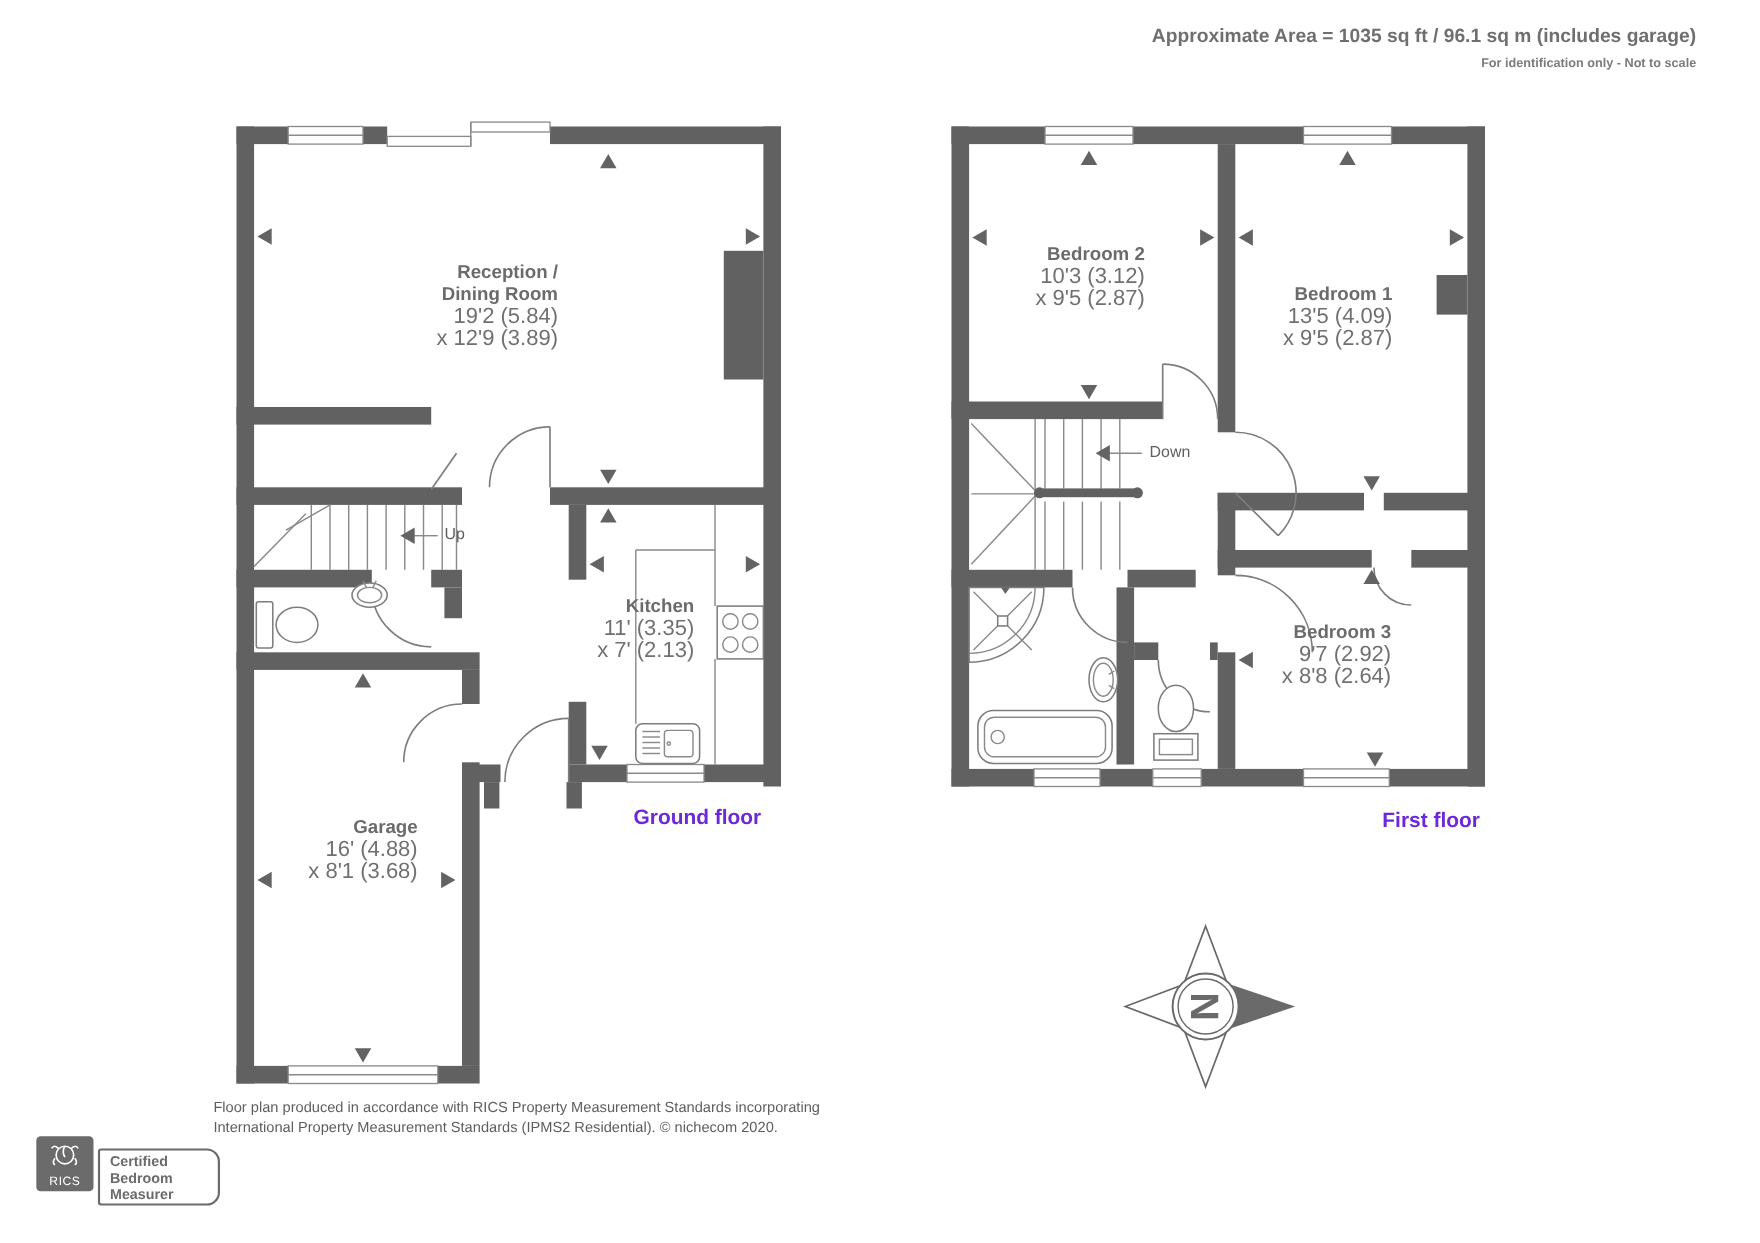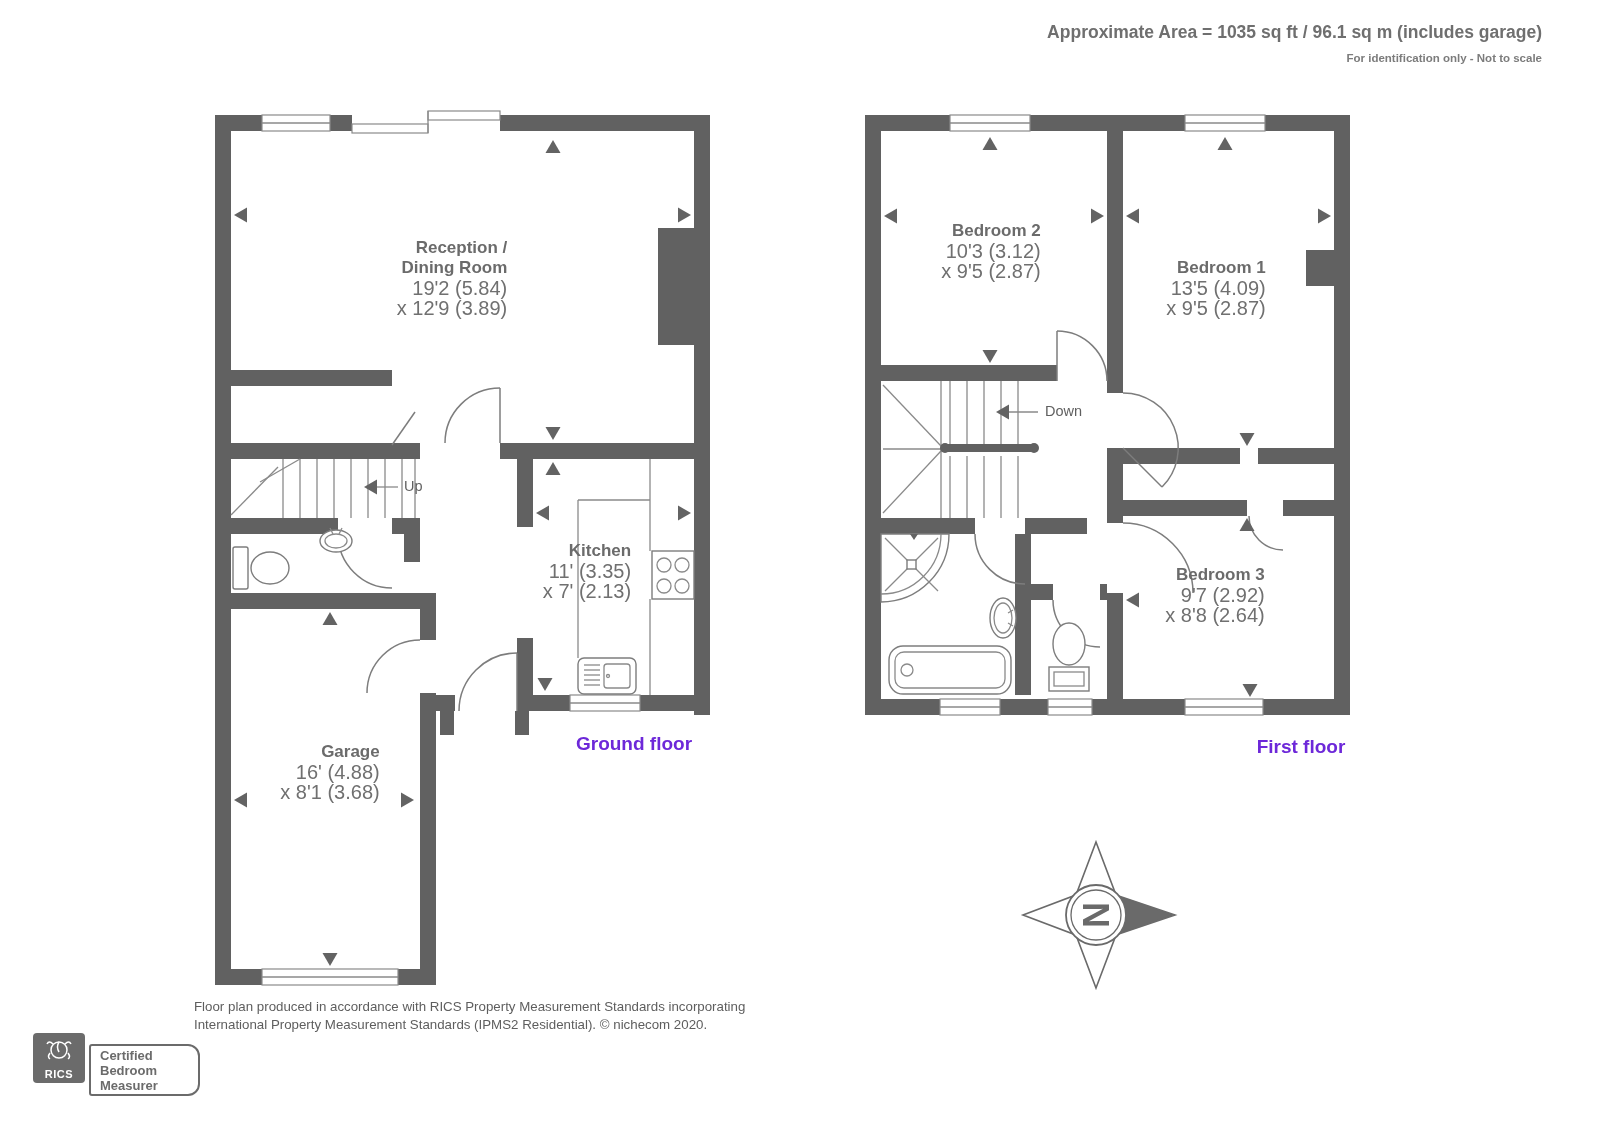--- a/index.html
+++ b/index.html
@@ -14,21 +14,21 @@
   .tri{fill:#636363;stroke:none;}
   .hdr1{position:absolute;right:58px;top:22px;font-weight:bold;font-size:17.5px;color:#6f6f6f;}
   .hdr2{position:absolute;right:58px;top:52px;font-weight:bold;font-size:11.5px;color:#7c7c7c;}
   .room-label{position:absolute;transform:translateX(-50%);text-align:right;}
   .room-label .rn{display:block;font-weight:bold;font-size:17px;line-height:20px;color:#6b6b6b;}
   .room-label .rd{display:block;font-size:20px;line-height:20px;color:#707070;}
   .floor-caption{position:absolute;transform:translateX(-50%);font-weight:bold;font-size:19px;color:#6d28d9;}
   .stair-label{position:absolute;font-weight:normal;font-size:14.5px;color:#5f5f5f;}
   .rics-box{position:absolute;left:33px;top:1033px;width:52px;height:50px;background:#6b6b6b;
             border-radius:4px;text-align:center;}
-  .rics-box .rics-text{position:absolute;left:0;right:0;bottom:3px;color:#fff;font-weight:bold;
+  .rics-box .rics-text{position:absolute;left:0;right:0;bottom:3px;color:#fff;font-weight:normal;
             font-size:11px;letter-spacing:.5px;}
   .badge-box{position:absolute;left:89px;top:1033px;width:98px;height:46px;background:#fff;
             border:2.5px solid #6b6b6b;border-radius:3px 12px 12px 3px;padding:2px 0 0 9px;margin-top:11px;}
   .badge-box span{display:block;font-weight:bold;font-size:13px;line-height:15px;color:#6b6b6b;}
   .disclaimer{position:absolute;left:194px;top:998px;font-size:13.3px;line-height:17.5px;color:#5e5e5e;}
 </style>
 </head>
 <body>
 
 <div class="stage">

